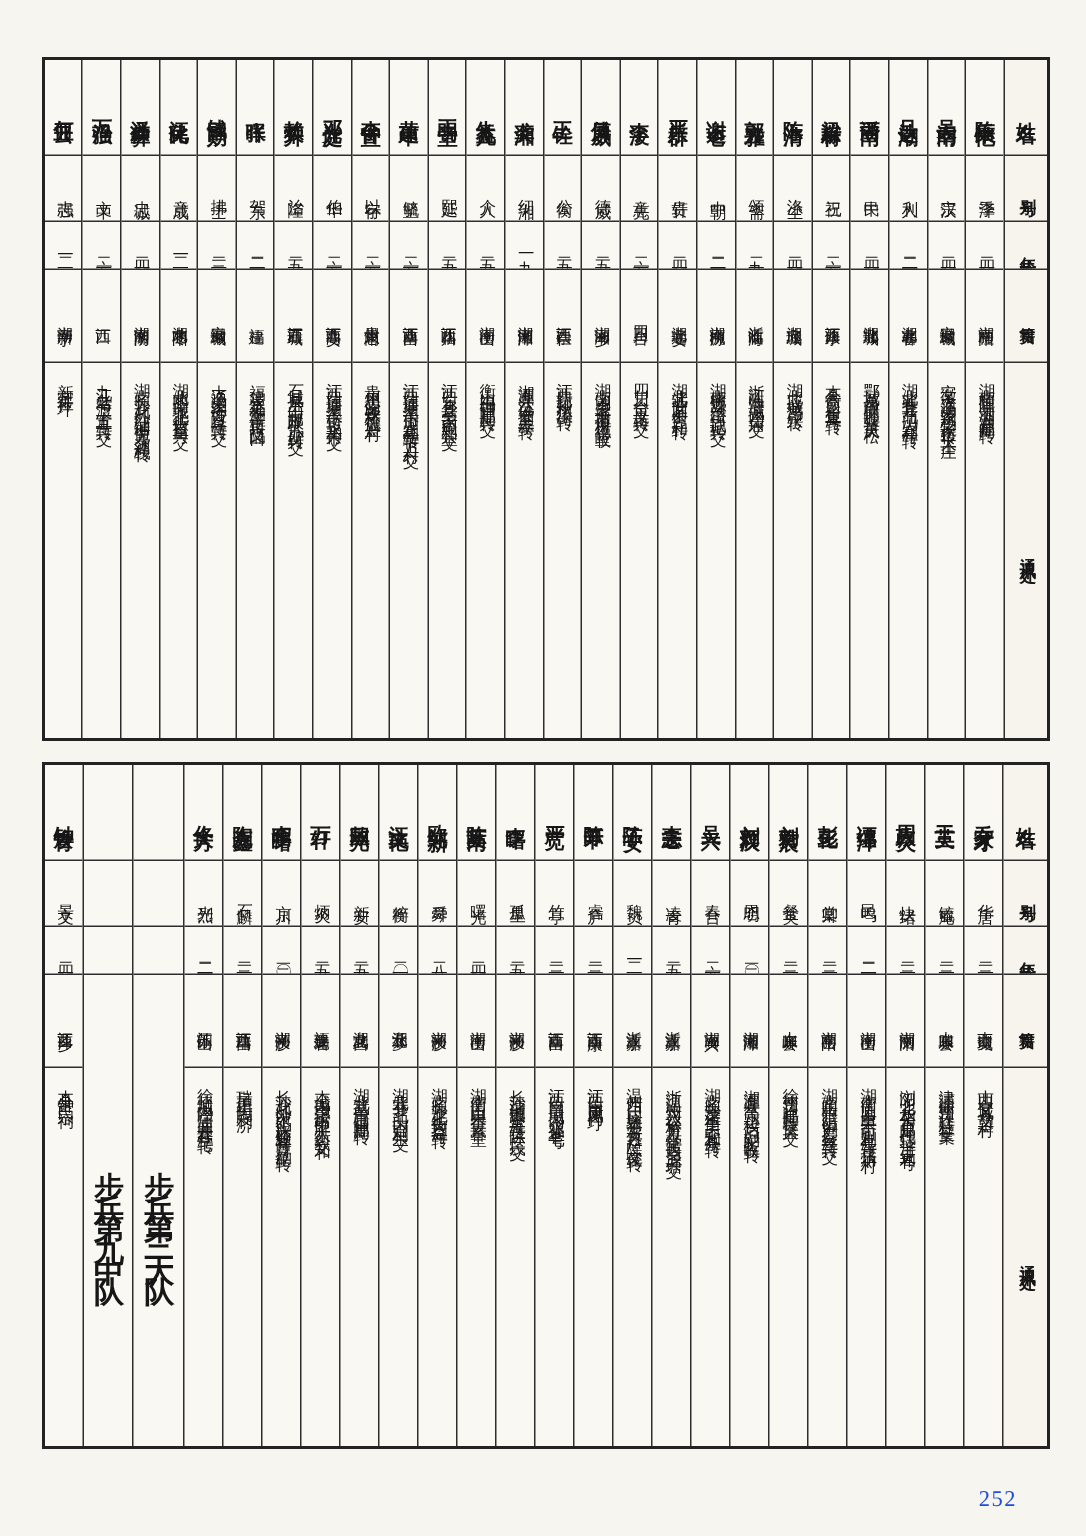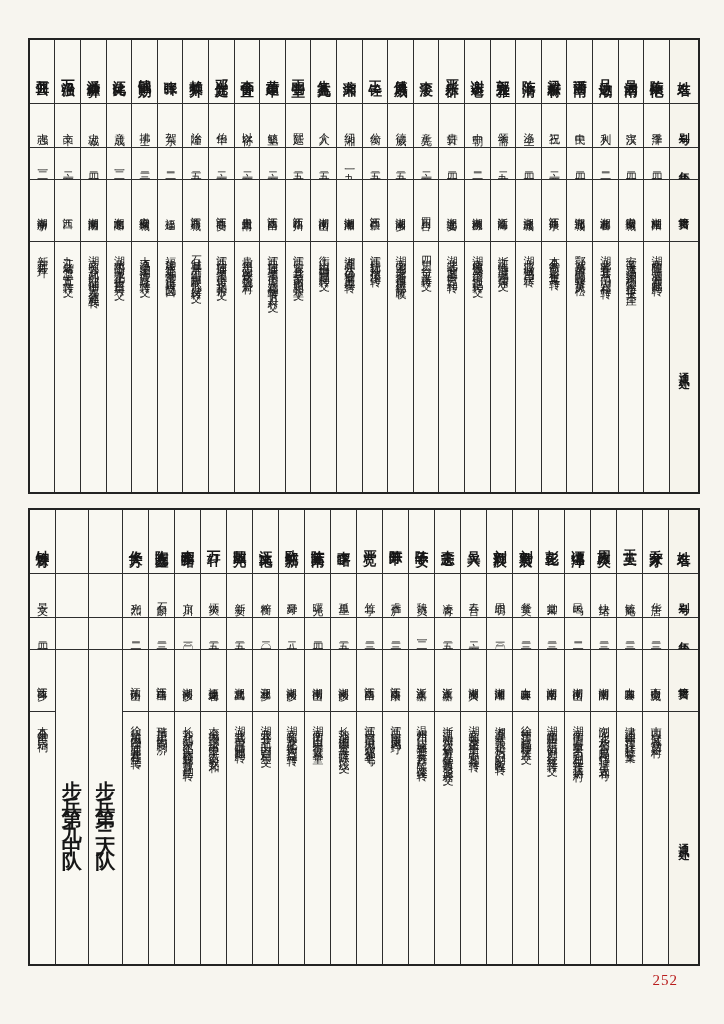--- a/index.html
+++ b/index.html
@@ -51,22 +51,22 @@
     font-size:11px;letter-spacing:3px;line-height:15px;
     max-height:200px;
   }
   .hdr{font-size:12.5px;font-weight:bold;letter-spacing:6px;}
   .hdr-spread{font-size:12.5px;font-weight:bold;letter-spacing:46px;}
   .c-addr.addr-hdr{align-items:center;padding-top:0;}
   .divider-label{
     font-size:20px;font-weight:bold;letter-spacing:14px;
   }
   .page-num{
-    position:absolute;top:972px;right:46px;
-    font-size:15px;letter-spacing:1px;color:#b91c1c;
+    position:absolute;top:992px;right:46px;
+    font-size:15px;letter-spacing:1px;color:#1d4ed8;
     font-family:"Liberation Serif","DejaVu Serif",serif;
   }
 </style>
 </head>
 <body>
 
 <div class="page">
 
   <section class="roster top">
     <div class="col header-col">

